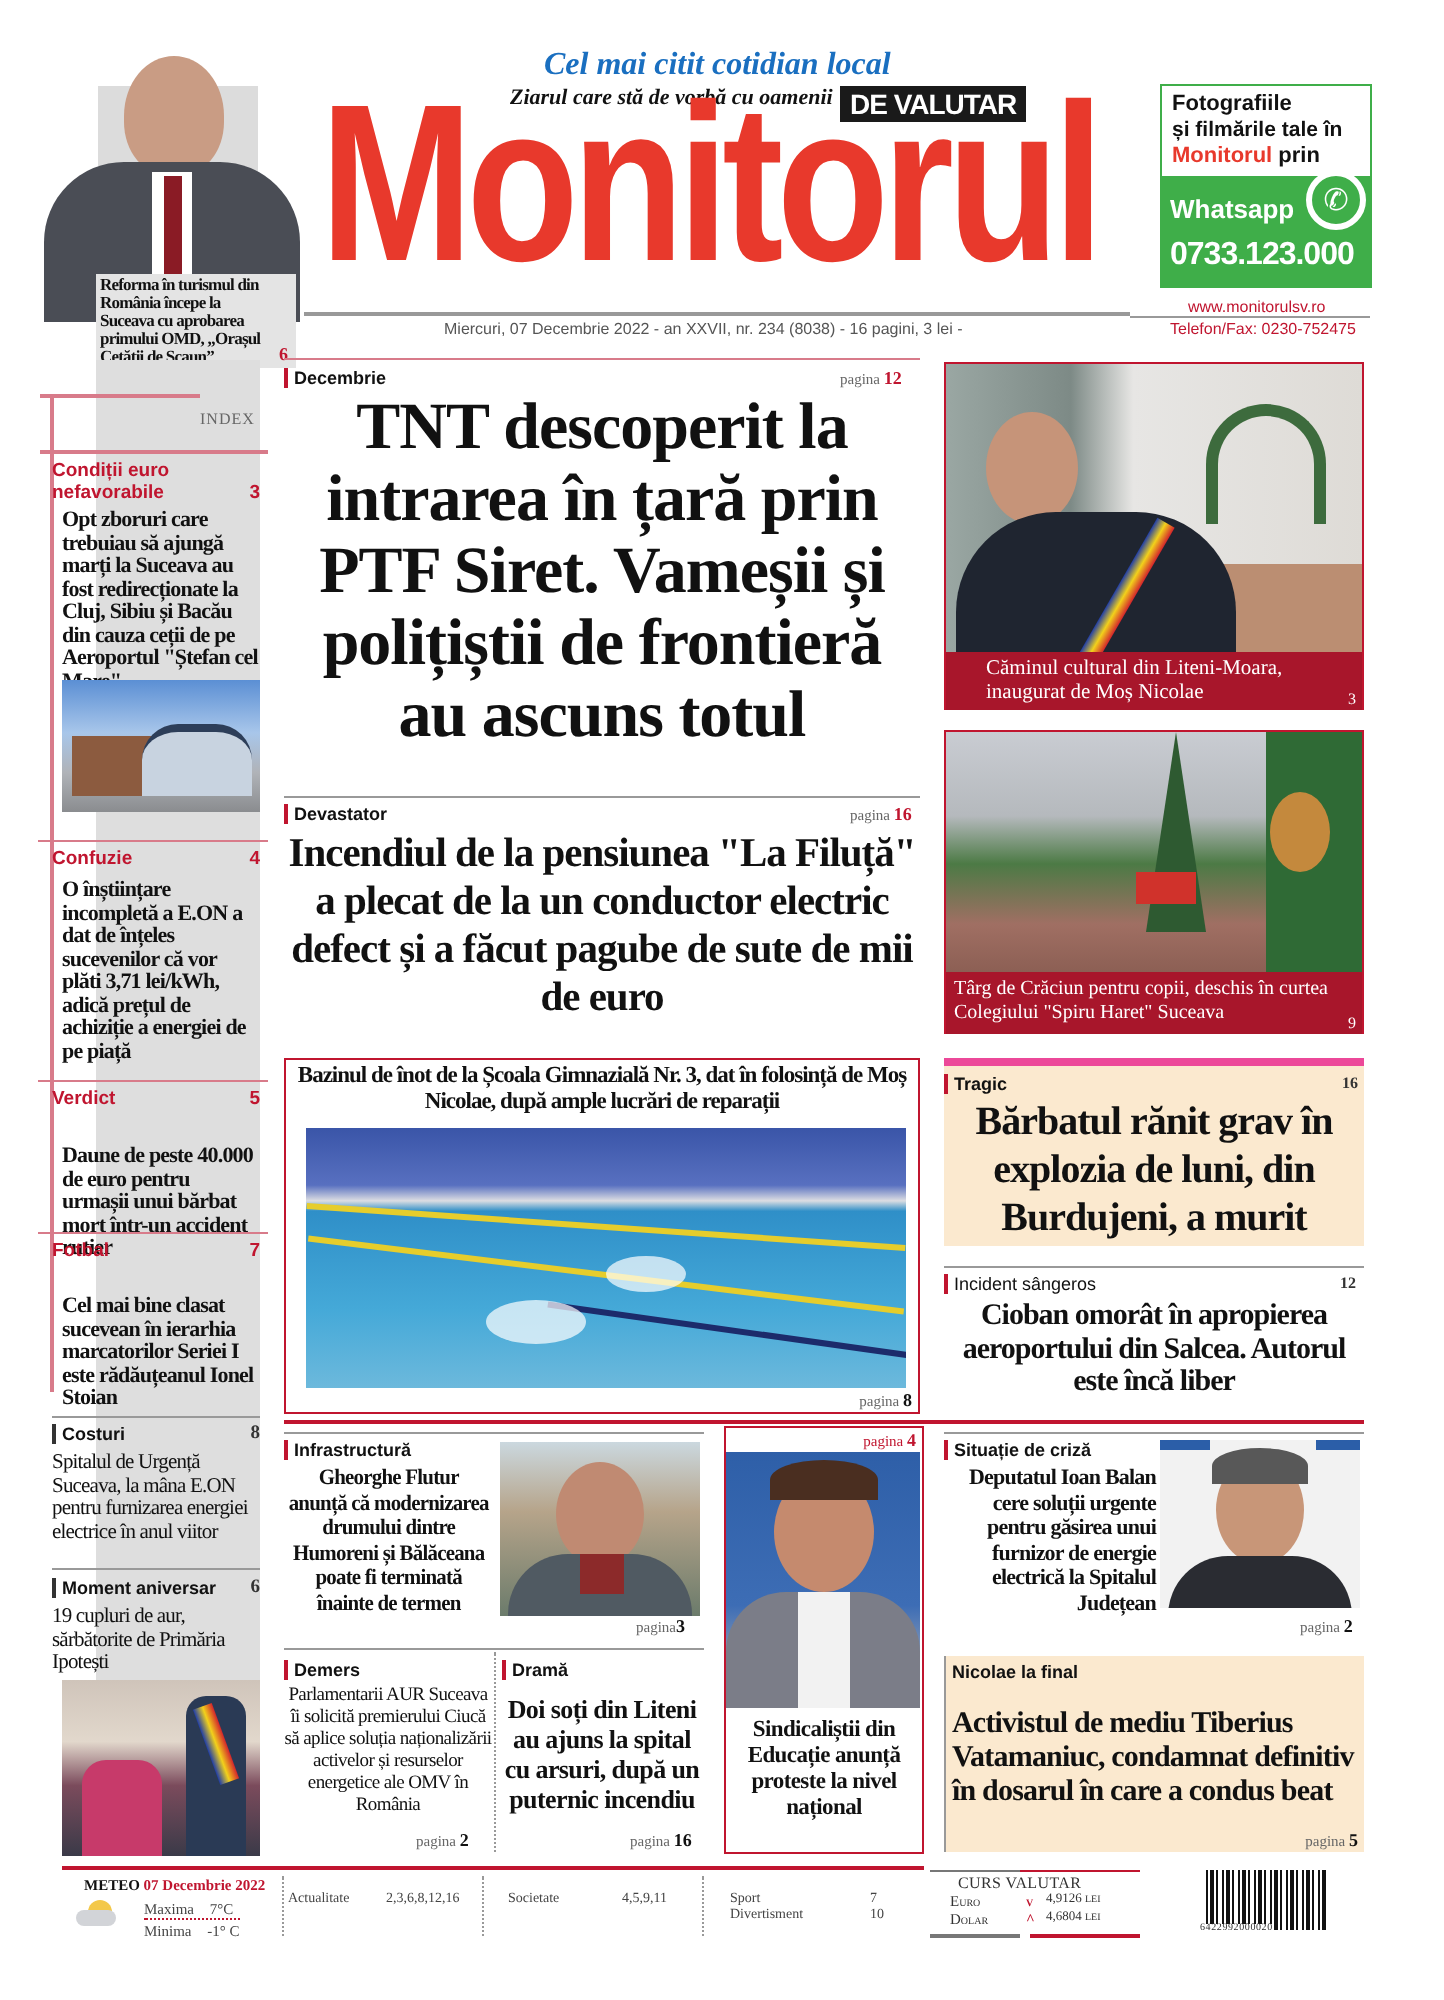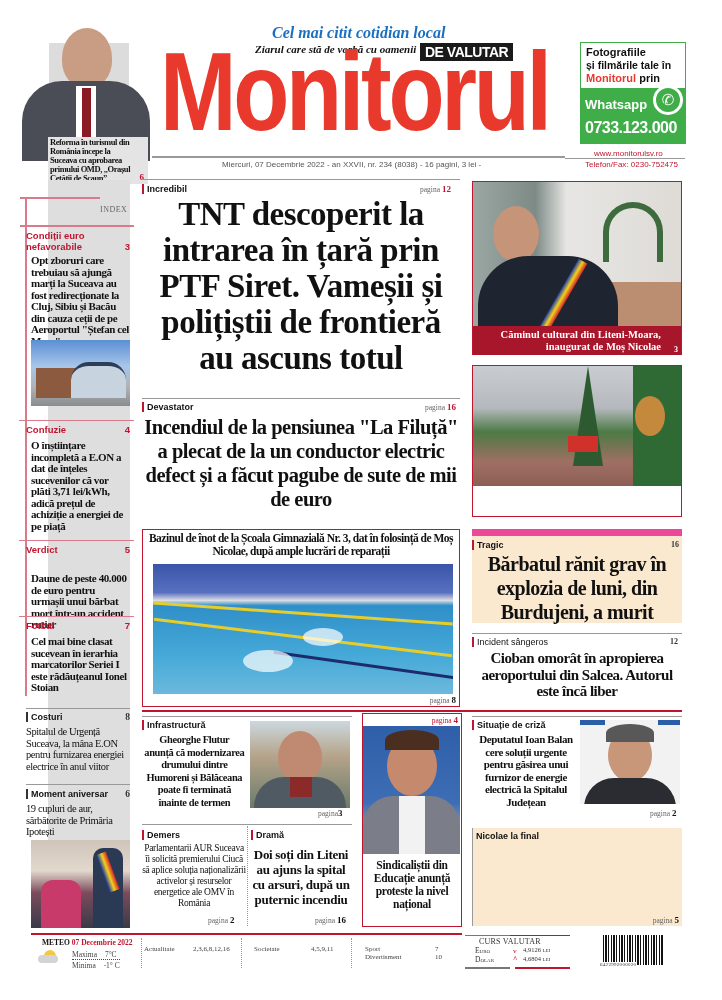--- a/index.html
+++ b/index.html
@@ -15,21 +15,21 @@
 
 .logo-M{font-family:"Liberation Sans",sans-serif;font-weight:bold;color:#e8392c;letter-spacing:-4px}
 .hr-grey{height:2px;background:#999}
 .hr-red{height:2px;background:#c0152f}
 
 .side-grey{background:#dedede}
 .side-item{position:absolute;left:26px;width:104px}
 .side-text{font-family:"Liberation Serif",serif;font-weight:bold;font-size:11px;line-height:11.5px;color:#111;letter-spacing:-0.4px}
 .side-num{position:absolute;right:0;top:0;font-family:"Liberation Sans",sans-serif;font-weight:bold;font-size:9.5px;color:#c0152f}
 .side-bracket{position:absolute;left:19px;border-top:1.5px solid #d87b8a;width:115px}
-.caption-band{background:#a8162b;color:#fff;text-align:right;font-weight:bold;font-family:"Liberation Serif",serif}
+.caption-band{background:#a8162b;color:#fff;text-align:left;font-weight:normal;font-family:"Liberation Serif",serif}
 .beige{background:#fbe9cf}
 </style>
 </head>
 <body>
 
 <div class="abs" style="left:14px;top:26px;width:135px;height:135px;">
   <div style="position:absolute;left:35px;top:17px;width:80px;height:118px;background:#dcdcdc"></div>
 
   <div style="position:absolute;left:48px;top:2px;width:50px;height:60px;border-radius:50% 50% 45% 45%;background:#c99c84"></div>
   <div style="position:absolute;left:8px;top:55px;width:128px;height:80px;border-radius:40px 40px 0 0;background:#4a4d55"></div>
@@ -92,21 +92,21 @@
 <div class="side-item" style="top:544px">
   <div class="kicker-red">Verdict</div>
   <div class="side-num">5</div>
   <div class="side-text" style="margin-top:18px;padding-left:5px">Daune de peste 40.000 de euro pentru urmașii unui bărbat mort într-un accident rutier</div>
 </div>
 
 <div class="side-bracket" style="top:616px"></div>
 <div class="side-item" style="top:620px">
   <div class="kicker-red">Fotbal</div>
   <div class="side-num">7</div>
-  <div class="side-text" style="margin-top:5px;padding-left:5px">Cel mai bine clasat sucevean în ierarhia marcatorilor Seriei I este rădăuțeanul Ionel Stoian</div>
+  <div class="side-text" style="margin-top:17px;padding-left:5px">Cel mai bine clasat sucevean în ierarhia marcatorilor Seriei I este rădăuțeanul Ionel Stoian</div>
 </div>
 
 <div class="abs" style="left:26px;top:708px;width:104px;height:1px;background:#999"></div>
 <div class="side-item" style="top:712px">
   <div class="kicker" style="border-left-color:#333">Costuri</div>
   <div class="side-num" style="color:#333;font-family:'Liberation Serif',serif">8</div>
   <div class="side-text" style="margin-top:4px;font-weight:normal;font-size:10.5px">Spitalul de Urgență Suceava, la mâna E.ON pentru furnizarea energiei electrice în anul viitor</div>
 </div>
 
 <div class="abs" style="left:26px;top:784px;width:104px;height:1px;background:#999"></div>
@@ -115,21 +115,21 @@
   <div class="side-num" style="color:#333;font-family:'Liberation Serif',serif">6</div>
   <div class="side-text" style="margin-top:4px;font-weight:normal;font-size:10.5px">19 cupluri de aur, sărbătorite de Primăria Ipotești</div>
 </div>
 <div class="abs photo" style="left:31px;top:840px;width:99px;height:88px;background:linear-gradient(#cfc4ba 0%,#e2d8cc 35%,#7b4b5c 60%,#3a3a48 100%)">
   <div style="position:absolute;left:62px;top:8px;width:30px;height:80px;background:#2a3a55;border-radius:10px 10px 0 0"></div>
   <div style="position:absolute;left:72px;top:12px;width:10px;height:40px;background:linear-gradient(90deg,#1f3da8,#f2d11b,#d3242c);transform:rotate(-20deg)"></div>
   <div style="position:absolute;left:10px;top:40px;width:40px;height:48px;background:#c73a6a;border-radius:12px 12px 0 0"></div>
 </div>
 
 <div class="abs" style="left:142px;top:179px;width:318px;height:1px;background:#d87b8a"></div>
-<div class="abs kicker" style="left:142px;top:184px">Incredibil</div>
+<div class="abs kicker" style="left:142px;top:184px">Decembrie</div>
 <div class="abs pg" style="left:420px;top:184px">
   <span>pagina</span> <b>12</b>
 </div>
 <div class="abs hl" style="left:142px;top:196px;width:318px;font-size:33px;line-height:36px">TNT descoperit la intrarea în țară prin PTF Siret. Vameșii și polițiștii de frontieră au ascuns totul</div>
 
 <div class="abs" style="left:142px;top:398px;width:318px;height:1px;background:#999"></div>
 <div class="abs kicker" style="left:142px;top:402px">Devastator</div>
 <div class="abs pg" style="left:425px;top:402px">
   <span>pagina</span> <b>16</b>
 </div>
@@ -163,23 +163,27 @@
   </div>
 </div>
 
 <div class="abs" style="left:472px;top:365px;width:210px;height:152px;border:1px solid #c0152f">
   <div class="photo" style="position:absolute;left:0;top:0;width:208px;height:120px;background:linear-gradient(#c9ccd2 0%,#b5b9bd 35%,#4c7a45 55%,#a06f63 80%,#8c5f54 100%)">
     <div style="position:absolute;left:100px;top:0;width:30px;height:100px;background:#2e5a31;clip-path:polygon(50% 0,100% 100%,0 100%)"></div>
     <div style="position:absolute;left:160px;top:0;width:48px;height:120px;background:#2f6a35"></div>
     <div style="position:absolute;left:162px;top:30px;width:30px;height:40px;background:#c4893d;border-radius:50%"></div>
     <div style="position:absolute;left:95px;top:70px;width:30px;height:16px;background:#d0322b"></div>
   </div>
-</div>
-
-<div class="abs beige" style="left:472px;top:529px;width:210px;height:94px;border-top:7px solid #ec4899">
+  <div class="caption-band" style="position:absolute;left:0;top:120px;width:208px;height:31px">
+    <div style="font-size:10px;line-height:12px;padding:3px 4px 0 4px">Târg de Crăciun pentru copii, deschis în curtea Colegiului "Spiru Haret" Suceava</div>
+    <div style="position:absolute;right:3px;bottom:1px;font-size:8px">9</div>
+  </div>
+</div>
+
+<div class="abs beige" style="left:472px;top:529px;width:210px;height:94px;border-top:4px solid #ec4899">
   <div class="kicker" style="position:absolute;left:0;top:4px">Tragic</div>
   <div style="position:absolute;right:3px;top:4px;font-size:8px;color:#333;font-weight:bold">16</div>
   <div class="hl" style="position:absolute;left:0;top:16px;width:210px;font-size:20px;line-height:24px">Bărbatul rănit grav în explozia de luni, din Burdujeni, a murit</div>
 </div>
 
 <div class="abs" style="left:472px;top:633px;width:210px;height:1px;background:#999"></div>
 <div class="abs kicker" style="left:472px;top:637px;font-weight:normal">Incident sângeros</div>
 <div class="abs" style="left:670px;top:637px;font-size:8px;color:#333;font-weight:bold">12</div>
 <div class="abs hl" style="left:472px;top:650px;width:210px;font-size:15px;line-height:16.5px">Cioban omorât în apropierea aeroportului din Salcea. Autorul este încă liber</div>
 
@@ -205,21 +209,21 @@
     <div style="position:absolute;left:24px;top:10px;width:50px;height:60px;border-radius:50%;background:#c58a6e"></div>
     <div style="position:absolute;left:22px;top:4px;width:54px;height:20px;border-radius:50% 50% 0 0;background:#4a2e20"></div>
     <div style="position:absolute;left:0;top:70px;width:97px;height:58px;border-radius:30px 30px 0 0;background:#7b7d88"></div>
     <div style="position:absolute;left:36px;top:70px;width:26px;height:58px;background:#f2f2f2"></div>
   </div>
   <div style="position:absolute;left:3px;top:145px;width:92px;text-align:center;font-size:11.5px;line-height:13px;font-weight:bold;letter-spacing:-0.3px">Sindicaliștii din Educație anunță proteste la nivel național</div>
 </div>
 
 <div class="abs" style="left:472px;top:716px;width:210px;height:1px;background:#999"></div>
 <div class="abs kicker" style="left:472px;top:720px">Situație de criză</div>
-<div class="abs" style="left:474px;top:733px;width:104px;text-align:center;font-size:11px;line-height:12.5px;font-weight:bold;letter-spacing:-0.4px">Deputatul Ioan Balan cere soluții urgente pentru găsirea unui furnizor de energie electrică la Spitalul Județean</div>
+<div class="abs" style="left:474px;top:733px;width:104px;text-align:right;font-size:11px;line-height:12.5px;font-weight:bold;letter-spacing:-0.4px">Deputatul Ioan Balan cere soluții urgente pentru găsirea unui furnizor de energie electrică la Spitalul Județean</div>
 <div class="abs photo" style="left:580px;top:720px;width:100px;height:84px;background:#f2f2f2">
   <div style="position:absolute;left:0;top:0;width:25px;height:5px;background:#2b5ea8"></div>
   <div style="position:absolute;left:78px;top:0;width:22px;height:5px;background:#2b5ea8"></div>
   <div style="position:absolute;left:28px;top:8px;width:44px;height:54px;border-radius:50%;background:#c89678"></div>
   <div style="position:absolute;left:26px;top:4px;width:48px;height:18px;border-radius:50% 50% 0 0;background:#585858"></div>
   <div style="position:absolute;left:4px;top:58px;width:92px;height:30px;border-radius:30px 30px 0 0;background:#2a2c32"></div>
 </div>
 <div class="abs pg" style="left:650px;top:808px">
   <span>pagina</span> <b style="color:#111">2</b>
 </div>
@@ -233,20 +237,21 @@
 <div class="abs" style="left:247px;top:826px;width:0;height:100px;border-left:1px dotted #999"></div>
 
 <div class="abs kicker" style="left:251px;top:830px">Dramă</div>
 <div class="abs" style="left:251px;top:847px;width:100px;text-align:center;font-size:13px;line-height:15px;font-weight:bold;letter-spacing:-0.3px">Doi soți din Liteni au ajuns la spital cu arsuri, după un puternic incendiu</div>
 <div class="abs pg" style="left:315px;top:915px">
   <span>pagina</span> <b style="color:#111">16</b>
 </div>
 
 <div class="abs beige" style="left:472px;top:828px;width:210px;height:98px;border-left:1px solid #999">
   <div class="sans" style="position:absolute;left:3px;top:3px;font-weight:bold;font-size:9px">Nicolae la final</div>
+  <div style="position:absolute;left:3px;top:26px;width:205px;font-size:15px;line-height:17px;font-weight:bold;letter-spacing:-0.4px">Activistul de mediu Tiberius Vatamaniuc, condamnat definitiv în dosarul în care a condus beat</div>
   <div class="pg" style="position:absolute;right:3px;bottom:1px">
     <span>pagina</span> <b style="color:#111">5</b>
   </div>
 </div>
 
 <div class="abs hr-red" style="left:31px;top:933px;width:431px"></div>
 <div class="abs" style="left:466px;top:933px;width:0"></div>
 
 <div class="abs" style="left:42px;top:938px;width:100px">
   <div style="font-size:7.5px;font-weight:bold">

